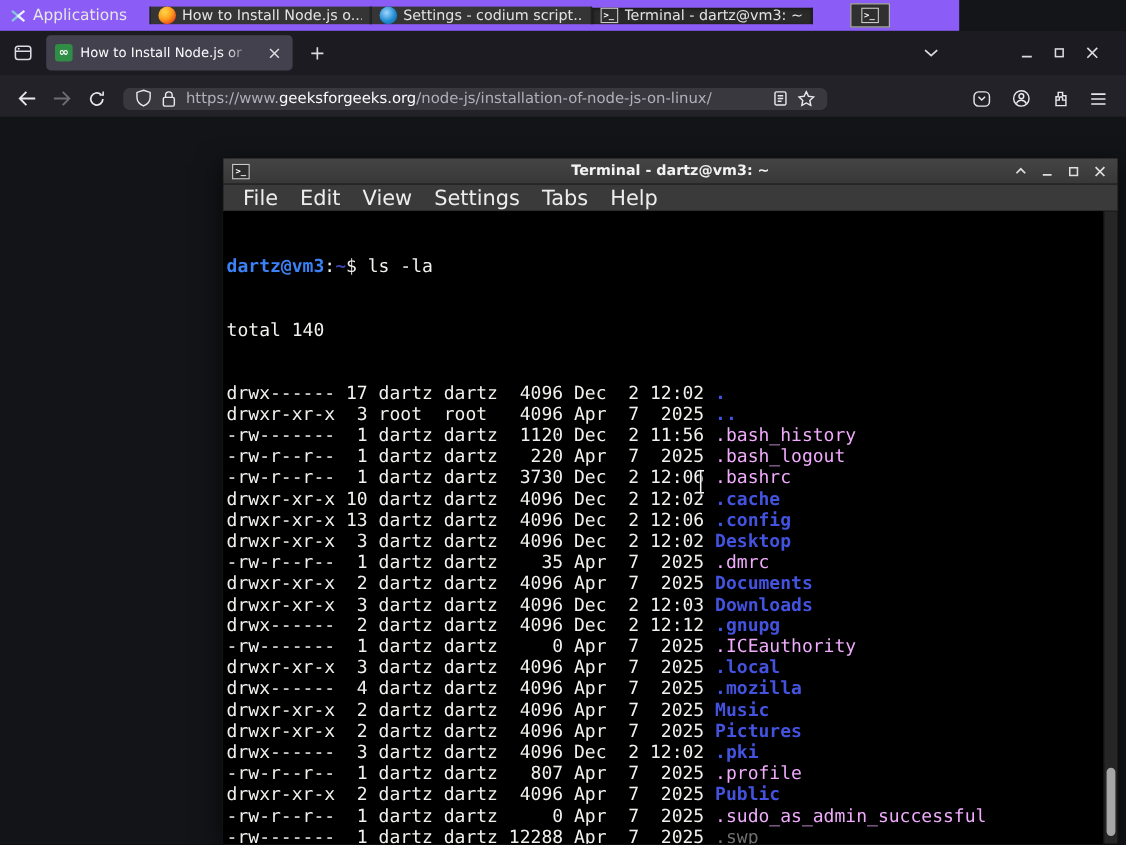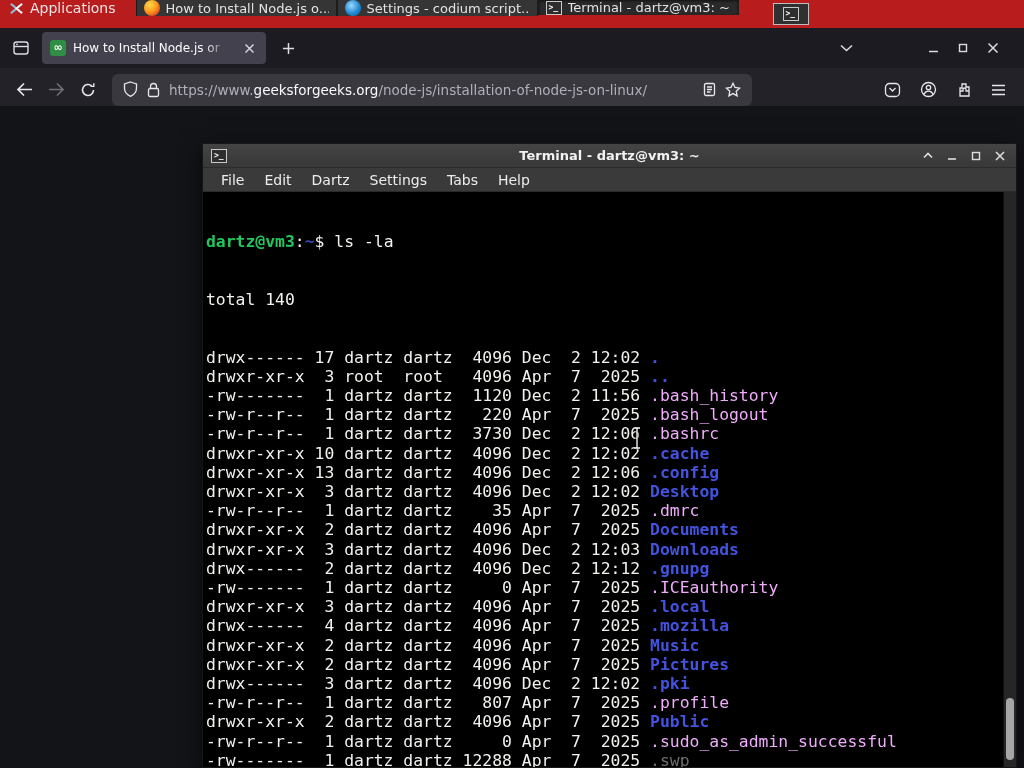--- a/index.html
+++ b/index.html
@@ -1,22 +1,22 @@
 <!DOCTYPE html>
 <html><head>
 <meta charset="utf-8">
 <style>
   * { margin:0; padding:0; box-sizing:border-box; }
   html,body { width:1024px; height:768px; overflow:hidden; background:#000;
     font-family:"DejaVu Sans","Liberation Sans",sans-serif; }
   #stage { position:relative; width:1024px; height:768px; background:#131519; }
 
   
-  #panel { position:absolute; left:0; top:0; width:1024px; height:28px;
-    background:#b91c1c; display:flex; align-items:flex-start; color:#e6e6e6; z-index:50; }
+  #panel { position:absolute; left:0; top:0; width:872px; height:28px;
+    background:#8b5cf6; display:flex; align-items:center; color:#e6e6e6; z-index:50; }
   .app-btn { display:flex; align-items:center; gap:6px; padding:0 9px; font-size:14px; }
   .panel-handle { width:7px; margin:4px 2px; border-left:1px dotted #555; border-right:1px dotted #555; }
   .task-btn { width:201px; display:flex; align-items:center; gap:6px; padding:0 7px;
     background:#353535; border-left:1px solid #1c1c1c; border-right:1px solid #1c1c1c;
     font-size:13px; color:#e3e3e3; }
   .task-btn .lbl { white-space:nowrap; overflow:hidden; }
   .task-btn.active { background:#2a2a2a; box-shadow:inset 0 1px 3px rgba(0,0,0,.6); }
   .ffx-ico { width:16px; height:16px; border-radius:50%; flex:none;
     background:radial-gradient(circle at 35% 30%, #ffd84a 0%, #ff9d1c 45%, #e3441f 80%, #b5301d 100%); }
   .cod-ico { width:16px; height:16px; border-radius:50%; flex:none;
@@ -44,21 +44,21 @@
   .tab-close { width:18px; height:18px; border-radius:3px; flex:none; }
   .newtab { width:28px; height:28px; margin-left:8px; border-radius:4px; font-size:17px; color:#dcdbe3; }
   .tabbar-right { margin-left:auto; display:flex; align-items:center; padding-right:10px; }
   .alltabs { width:28px; height:28px; margin-right:58px; }
   .winctl { width:30px; height:28px; }
 
   .toolbar { height:44px; background:#232229; display:flex; align-items:center; padding:0 8px;
     border-bottom:1px solid #0c0c0e; }
   .navbtn { width:32px; height:32px; border-radius:4px; color:#e8e7ee; }
   .navbtn.dim { opacity:.38; }
-  .urlbar { height:32px; width:640px; margin-left:8px; background:#39383f; border-radius:6px;
+  .urlbar { height:20px; width:640px; margin-left:8px; background:#39383f; border-radius:6px;
     display:flex; align-items:center; gap:9px; padding:0 11px; }
   .urltext { flex:1; font-size:13.5px; white-space:nowrap; overflow:hidden; color:#b0afba; }
   .urltext .domain { color:#fbfbfe; }
   .toolbar-right { margin-left:auto; display:flex; align-items:center; gap:19px; padding-right:10px; color:#e8e7ee; }
 
   .site-nav { height:34px; background:#1e2124; display:flex; align-items:center;
     padding:0 17px; gap:25px; border-bottom:1px solid #101214; }
   .nav-home { display:flex; align-items:center; gap:7px; color:#ffffff; font-size:15px; font-weight:bold; }
   .nav-link { color:#dfe2e4; font-size:15px; white-space:nowrap; }
   .nav-more { display:flex; align-items:center; color:#fff; font-size:15px; font-weight:bold; }
@@ -69,25 +69,25 @@
   
   #terminal { position:absolute; left:202px; top:143px; width:815px; height:625px;
     background:#000; border:1px solid #161616; box-shadow:0 6px 22px rgba(0,0,0,.65); z-index:40; }
   .t-titlebar { position:relative; height:24px; background:linear-gradient(#444444,#383838);
     display:flex; align-items:center; padding:0 8px; border-bottom:1px solid #2c2c2c; }
   .t-title { position:absolute; left:0; right:0; text-align:center; font-size:13px; font-weight:bold; color:#f2f2f2; }
   .t-btns { margin-left:auto; display:flex; gap:8px; z-index:2; }
   .t-btn { width:16px; height:16px; color:#dedede; display:flex; align-items:center; justify-content:center; }
   .t-menubar { height:24px; background:#3a3a3a; display:flex; align-items:center; padding-left:8px;
     border-bottom:1px solid #2a2a2a; }
-  .menu-item { padding:0 10px; font-size:14px; color:#ededed; }
+  .menu-item { padding:0 10px; font-size:19px; color:#ededed; }
   .t-content { position:absolute; left:0; top:48px; right:0; bottom:0; background:#000;
     padding:2px 0 0 3px; font:16.4px/19.2px "DejaVu Sans Mono","Liberation Mono",monospace;
     color:#f1f1ee; white-space:pre; overflow:hidden; }
-  .p-user { color:#22c55e; font-weight:bold; }
+  .p-user { color:#3b82f6; font-weight:bold; }
   .p-cwd  { color:#3a45b0; font-weight:bold; }
   .n-dir  { color:#4353e0; font-weight:bold; }
   .n-file { color:#f0abfc; }
   .n-dim  { color:#6f6f6f; }
   .t-scroll { position:absolute; right:0; top:48px; bottom:0; width:13px; background:#262626;
     border-left:1px solid #101010; }
   .t-thumb { position:absolute; left:2px; right:2px; bottom:7px; height:62px; background:#a6a6a6; border-radius:5px; }
 
   .ibeam { position:absolute; left:631px; top:426px; z-index:60; }
   svg { display:block; }
@@ -298,21 +298,21 @@
           <svg width="10" height="10" viewBox="0 0 10 10" stroke="#dedede" stroke-width="1.6">
               <path d="M1 1l8 8M9 1L1 9"></path>
             </svg>
         </span>
       </div>
     </div>
 
     <div class="t-menubar">
       <span class="menu-item">File</span>
       <span class="menu-item">Edit</span>
-      <span class="menu-item">Dartz</span>
+      <span class="menu-item">View</span>
       <span class="menu-item">Settings</span>
       <span class="menu-item">Tabs</span>
       <span class="menu-item">Help</span>
     </div>
 
     <div class="t-content">
       <div><span class="p-user">dartz@vm3</span><span>:</span><span class="p-cwd">~</span><span>$ </span><span>ls -la</span></div>
       <div>total 140</div>
       <div id="terminal-listing"><div><span>drwx------ 17 dartz dartz  4096 Dec  2 12:02 </span><span class="n-dir">.</span></div><div><span>drwxr-xr-x  3 root  root   4096 Apr  7  2025 </span><span class="n-dir">..</span></div><div><span>-rw-------  1 dartz dartz  1120 Dec  2 11:56 </span><span class="n-file">.bash_history</span></div><div><span>-rw-r--r--  1 dartz dartz   220 Apr  7  2025 </span><span class="n-file">.bash_logout</span></div><div><span>-rw-r--r--  1 dartz dartz  3730 Dec  2 12:06 </span><span class="n-file">.bashrc</span></div><div><span>drwxr-xr-x 10 dartz dartz  4096 Dec  2 12:02 </span><span class="n-dir">.cache</span></div><div><span>drwxr-xr-x 13 dartz dartz  4096 Dec  2 12:06 </span><span class="n-dir">.config</span></div><div><span>drwxr-xr-x  3 dartz dartz  4096 Dec  2 12:02 </span><span class="n-dir">Desktop</span></div><div><span>-rw-r--r--  1 dartz dartz    35 Apr  7  2025 </span><span class="n-file">.dmrc</span></div><div><span>drwxr-xr-x  2 dartz dartz  4096 Apr  7  2025 </span><span class="n-dir">Documents</span></div><div><span>drwxr-xr-x  3 dartz dartz  4096 Dec  2 12:03 </span><span class="n-dir">Downloads</span></div><div><span>drwx------  2 dartz dartz  4096 Dec  2 12:12 </span><span class="n-dir">.gnupg</span></div><div><span>-rw-------  1 dartz dartz     0 Apr  7  2025 </span><span class="n-file">.ICEauthority</span></div><div><span>drwxr-xr-x  3 dartz dartz  4096 Apr  7  2025 </span><span class="n-dir">.local</span></div><div><span>drwx------  4 dartz dartz  4096 Apr  7  2025 </span><span class="n-dir">.mozilla</span></div><div><span>drwxr-xr-x  2 dartz dartz  4096 Apr  7  2025 </span><span class="n-dir">Music</span></div><div><span>drwxr-xr-x  2 dartz dartz  4096 Apr  7  2025 </span><span class="n-dir">Pictures</span></div><div><span>drwx------  3 dartz dartz  4096 Dec  2 12:02 </span><span class="n-dir">.pki</span></div><div><span>-rw-r--r--  1 dartz dartz   807 Apr  7  2025 </span><span class="n-file">.profile</span></div><div><span>drwxr-xr-x  2 dartz dartz  4096 Apr  7  2025 </span><span class="n-dir">Public</span></div><div><span>-rw-r--r--  1 dartz dartz     0 Apr  7  2025 </span><span class="n-file">.sudo_as_admin_successful</span></div><div><span>-rw-------  1 dartz dartz 12288 Apr  7  2025 </span><span class="n-dim">.swp</span></div></div>
     </div>

